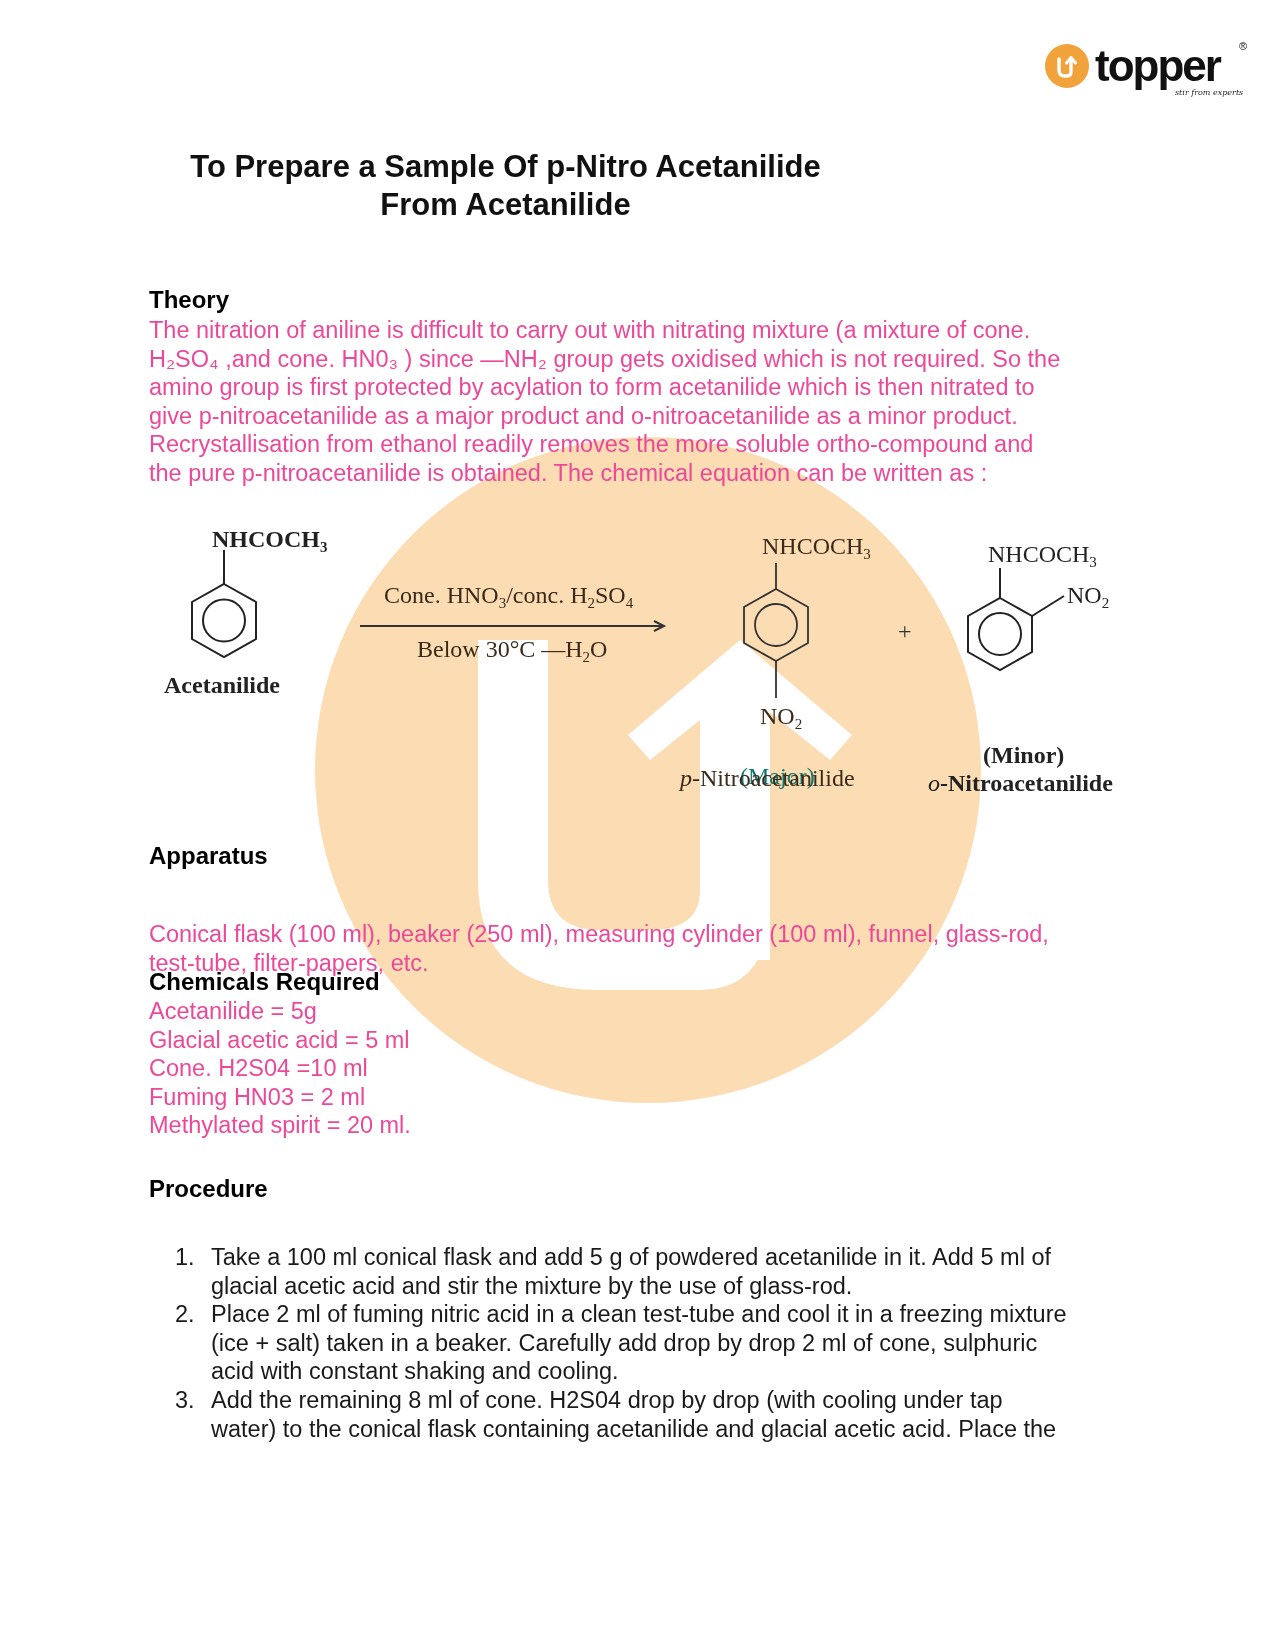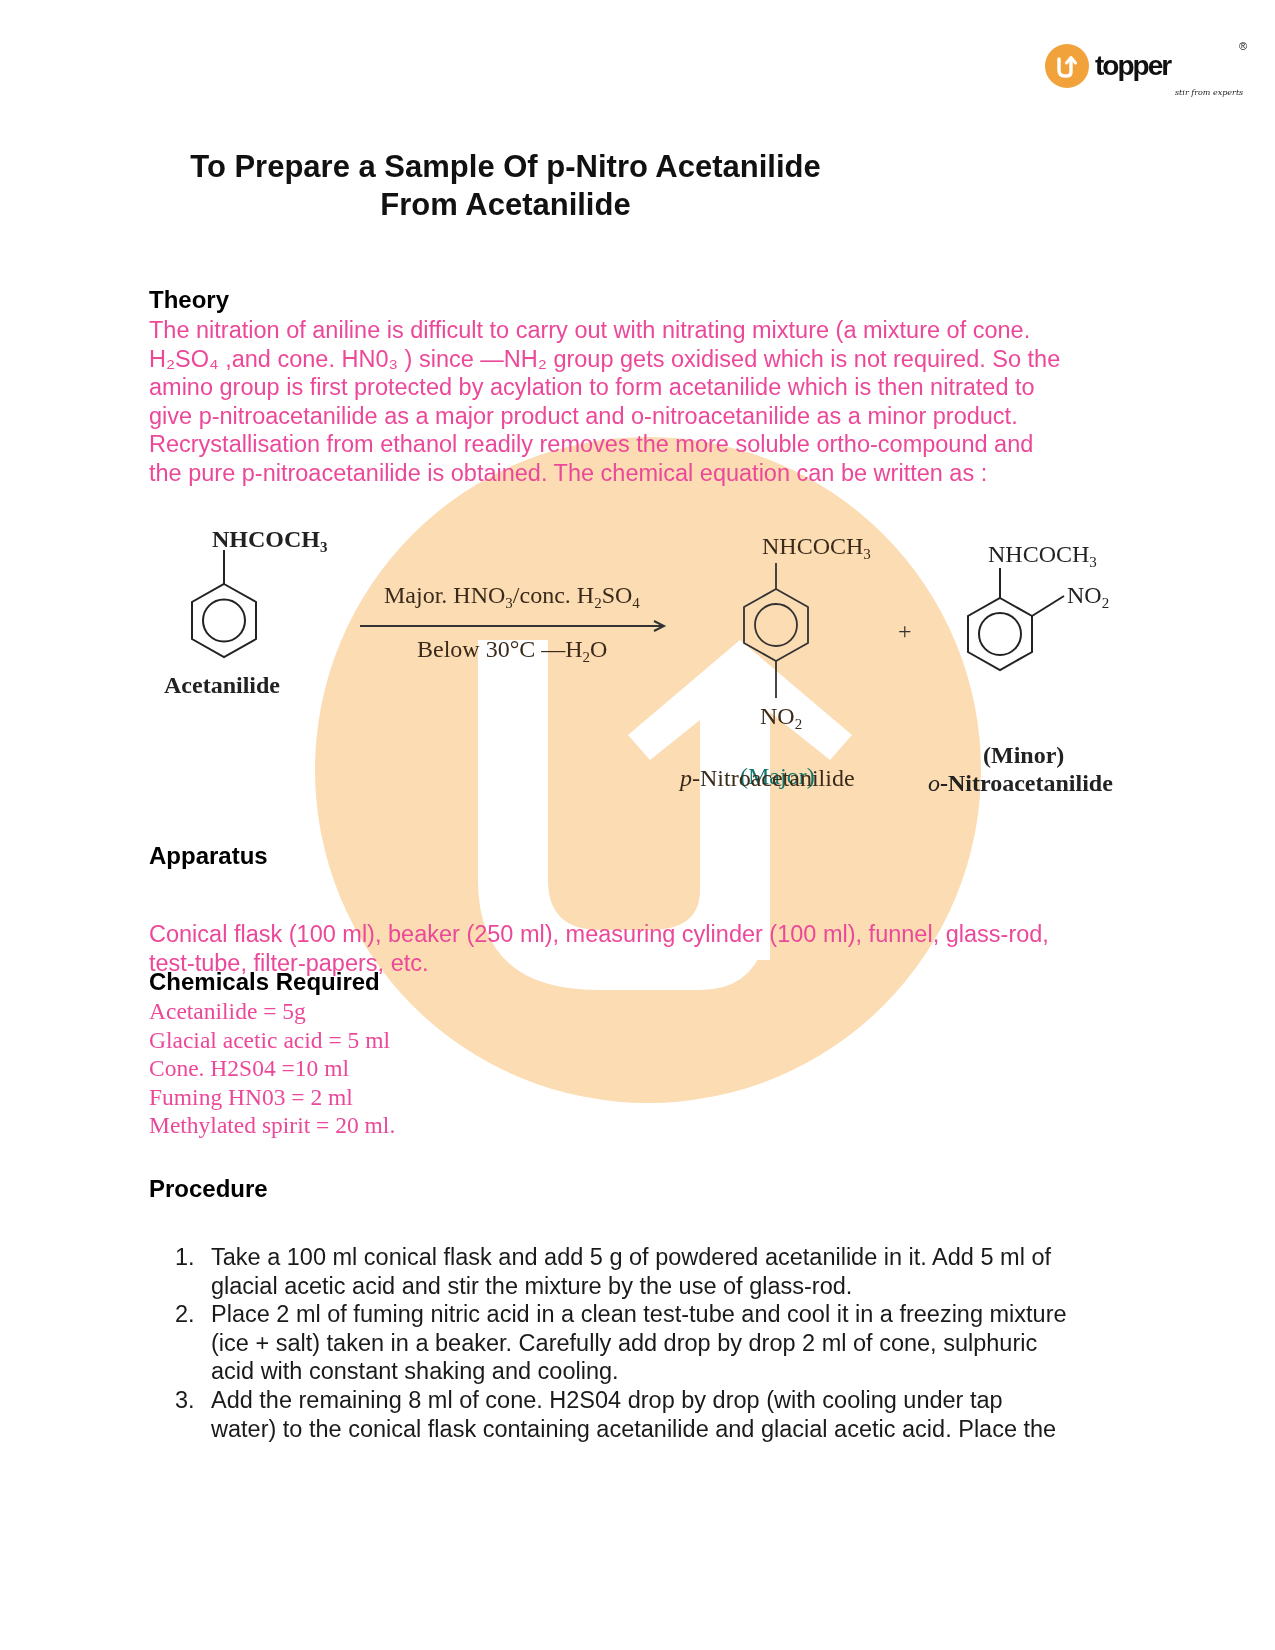--- a/index.html
+++ b/index.html
@@ -3,21 +3,21 @@
 <meta charset="utf-8">
 <style>
   html, body { margin: 0; padding: 0; background: #ffffff; }
   body { width: 1275px; height: 1650px; position: relative; overflow: hidden;
          font-family: "Liberation Sans", sans-serif; color: #1a1a1a; }
   .watermark { position: absolute; left: 0; top: 0; width: 1275px; height: 1650px; pointer-events: none; z-index: 0; }
   .content { position: absolute; left: 0; top: 0; width: 1275px; height: 1650px; z-index: 1; }
 
   .logo { position: absolute; left: 1045px; top: 44px; display: flex; align-items: center; }
   .logo-circle { width: 44px; height: 44px; border-radius: 50%; background: #f2a23a; display: flex; align-items: center; justify-content: center; }
-  .logo-text { font-family: "Liberation Sans", sans-serif; font-weight: bold; font-size: 28px; letter-spacing: -2px; color: #111; margin-left: 6px; line-height: 44px; }
+  .logo-text { font-family: "Liberation Sans", sans-serif; font-weight: bold; font-size: 44px; letter-spacing: -2px; color: #111; margin-left: 6px; line-height: 44px; }
   .logo-reg { position: absolute; left: 194px; top: -4px; font-size: 11px; color: #111; }
   .logo-tag { position: absolute; left: 130px; top: 44px; font-size: 8px; font-style: italic; color: #222; white-space: nowrap; font-family: "DejaVu Serif", serif; }
 
   .title { position: absolute; left: 0; width: 1011px; text-align: center; font-weight: bold; font-size: 31px; line-height: 38px; top: 148px; color: #111; }
 
   .heading { position: absolute; left: 149px; font-weight: bold; font-size: 24px; color: #000000; }
   .para { position: absolute; left: 149px; font-size: 23.5px; line-height: 28.6px; color: #ec4899; width: 960px; }
 
   .chem { position: absolute; font-family: "Liberation Serif", serif; font-size: 24px; color: #222; white-space: nowrap; }
   .chem sub { font-size: 15px; vertical-align: -5px; line-height: 0; }
@@ -70,21 +70,21 @@
   <div>
 
     <div class="chem bold" style="left:212px; top:526px;"><span>NHCOCH</span><sub>3</sub></div>
     <svg style="position:absolute; left:184px; top:550px;" width="80" height="115" viewBox="0 0 80 115">
       <line x1="40" y1="0" x2="40" y2="34" stroke="#222" stroke-width="2"></line>
       <polygon points="40,34 72,52 72,89 40,107 8,89 8,52" fill="none" stroke="#222" stroke-width="2"></polygon>
       <circle cx="40" cy="70.5" r="21" fill="none" stroke="#222" stroke-width="2"></circle>
     </svg>
     <div class="chem bold" style="left:164px; top:672px;">Acetanilide</div>
 
-    <div class="chem" style="left:384px; top:582px; color:#3b2a1a;"><span>Major. HNO</span><sub>3</sub><span>/conc. H</span><sub>2</sub><span>SO</span><sub>4</sub></div>
+    <div class="chem" style="left:384px; top:582px; color:#3b2a1a;"><span>Cone. HNO</span><sub>3</sub><span>/conc. H</span><sub>2</sub><span>SO</span><sub>4</sub></div>
     <svg style="position:absolute; left:360px; top:619px;" width="310" height="14" viewBox="0 0 310 14">
       <line x1="0" y1="7" x2="302" y2="7" stroke="#333" stroke-width="2"></line>
       <path d="M294 2 L304 7 L294 12" fill="none" stroke="#333" stroke-width="2"></path>
     </svg>
     <div class="chem" style="left:417px; top:636px; color:#3b2a1a;"><span>Below 30°C —H</span><sub>2</sub><span>O</span></div>
 
     <div class="chem" style="left:762px; top:533px; color:#3b2a1a;"><span>NHCOCH</span><sub>3</sub></div>
     <svg style="position:absolute; left:736px; top:563px;" width="80" height="140" viewBox="0 0 80 140">
       <line x1="40" y1="0" x2="40" y2="26" stroke="#333" stroke-width="1.8"></line>
       <polygon points="40,26 72,44 72,80 40,98 8,80 8,44" fill="none" stroke="#333" stroke-width="1.8"></polygon>
@@ -109,21 +109,21 @@
     <div class="chem bold" style="left:928px; top:770px;"><i style="font-weight:normal;">o</i><span>-Nitroacetanilide</span></div>
   </div>
 
   <div class="heading" style="top:842px;">Apparatus</div>
   <div class="para" style="top:912px;margin-top:8px;">
     <div>Conical flask (100 ml), beaker (250 ml), measuring cylinder (100 ml), funnel, glass-rod,</div>
     <div>test-tube, filter-papers, etc.</div>
   </div>
 
   <div class="heading" style="top:968px;">Chemicals Required</div>
-  <div class="para" style="top:997px;font-family:Liberation Serif, serif;">
+  <div class="para" style="top:997px;">
     <div>Acetanilide = 5g</div>
     <div>Glacial acetic acid = 5 ml</div>
     <div>Cone. H2S04 =10 ml</div>
     <div>Fuming HN03 = 2 ml</div>
     <div>Methylated spirit = 20 ml.</div>
   </div>
 
   <div class="heading" style="top:1175px;">Procedure</div>
 
   <div class="list-item" style="top:1243px;">

